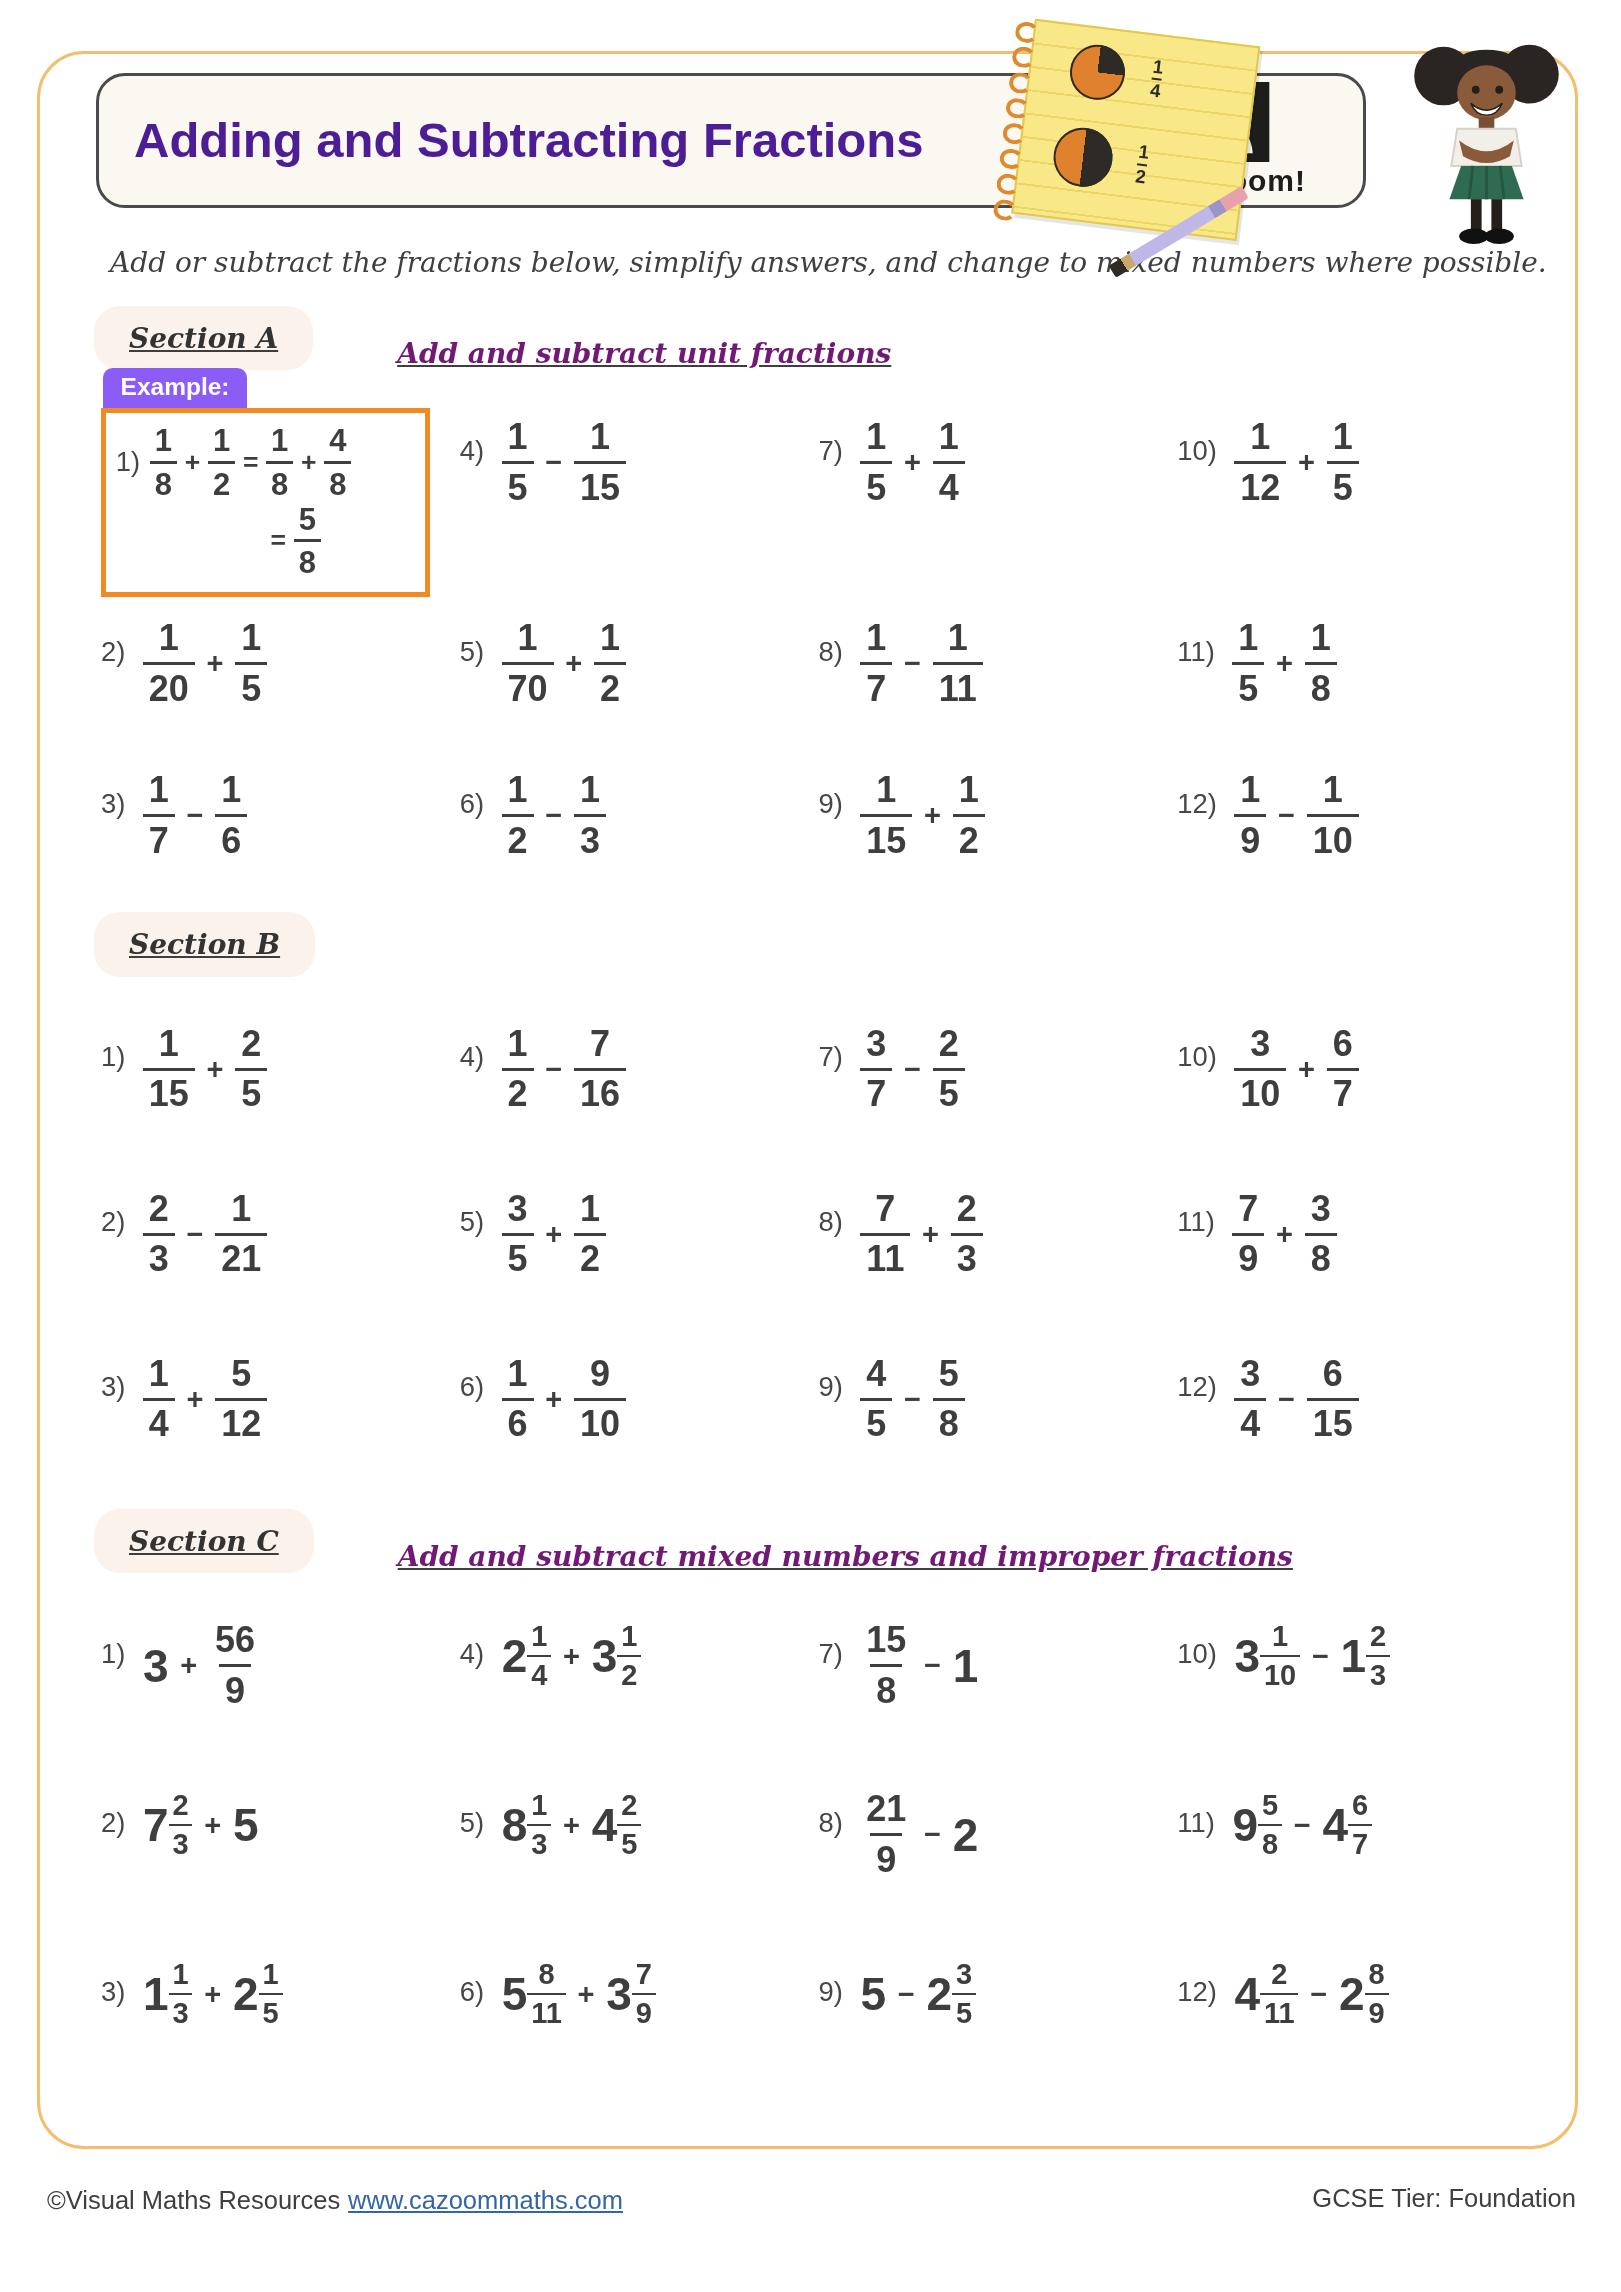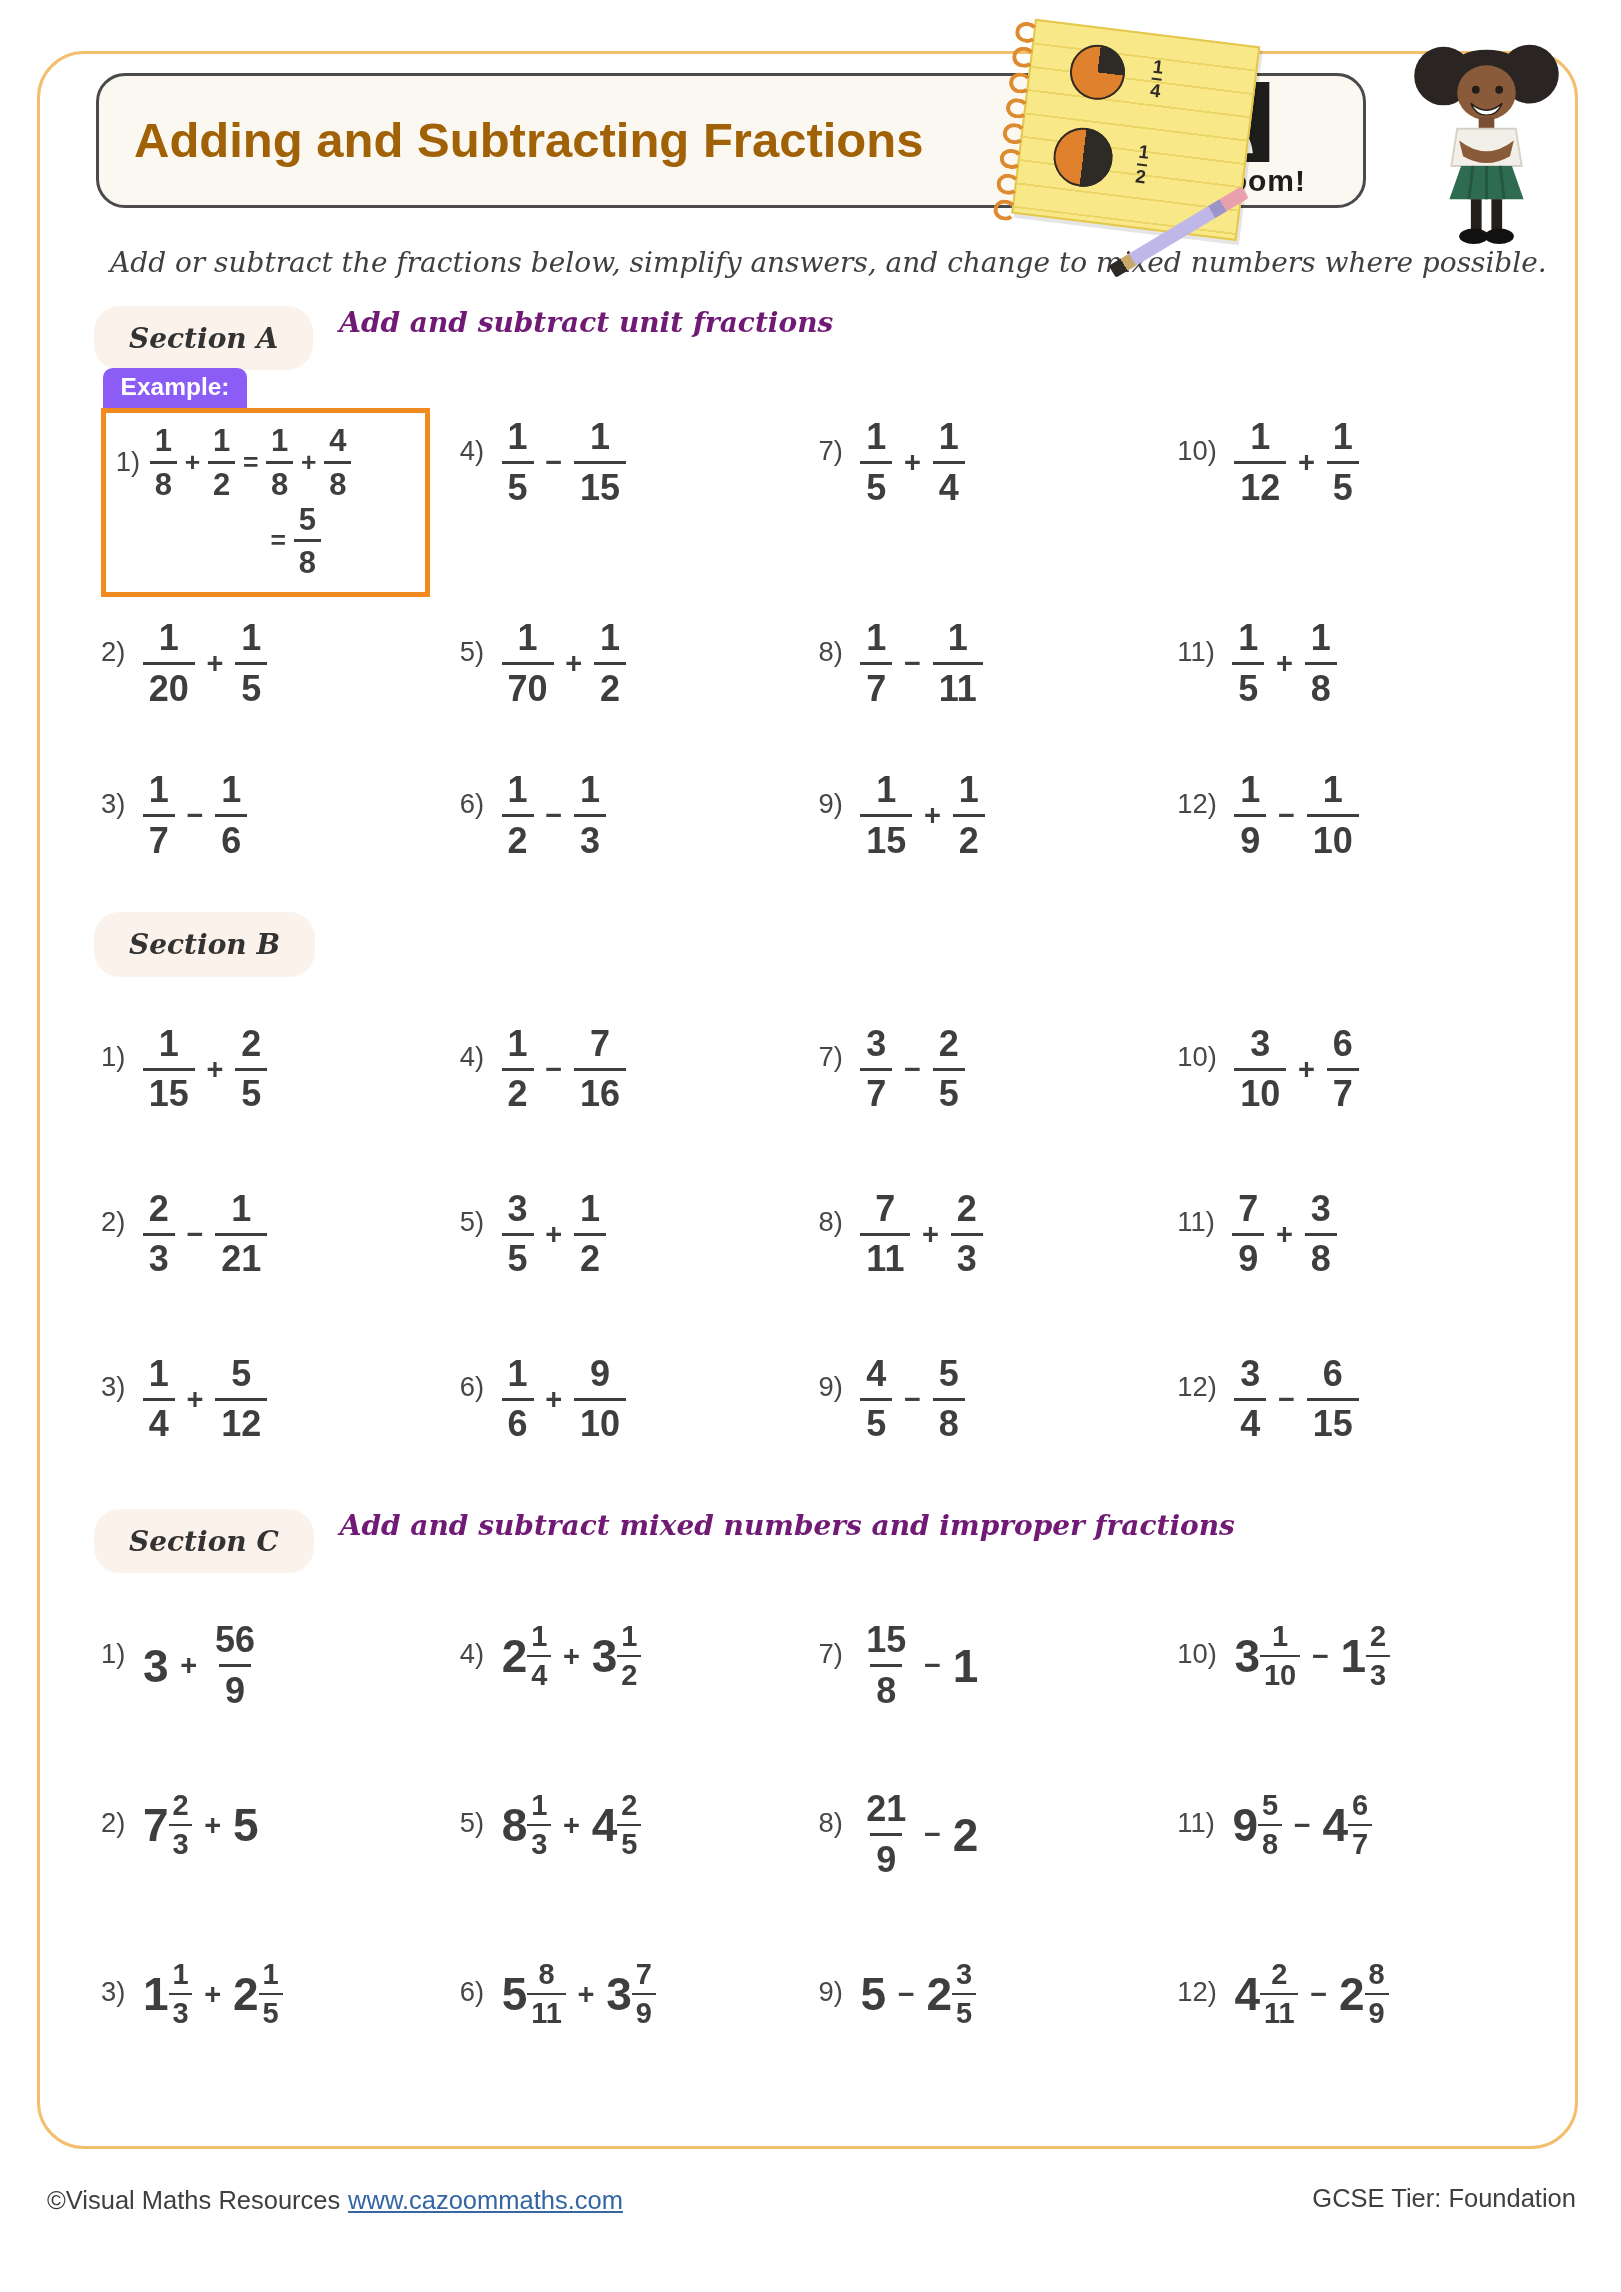--- a/index.html
+++ b/index.html
@@ -6,21 +6,21 @@
   .page{position:relative;width:1621px;height:2293px;background:#ffffff;overflow:hidden;
         font-family:"Liberation Sans",sans-serif;color:#3e3e3e;}
   .frame{position:absolute;left:37px;top:51px;width:1535px;height:2092px;
          border:3.9px solid #F3BE6E;border-radius:47px;}
   .content{position:absolute;left:37px;top:51px;width:1543px;}
 
   
   .header-row{position:relative;height:169px;}
   .header-box{position:absolute;left:59px;top:21.6px;width:1264px;height:129px;background:#FBF8F2;
               border:3.9px solid #4A4A4A;border-radius:29px;display:flex;align-items:center;z-index:1;}
-  .page-title{margin-left:35px;font-size:49px;font-weight:bold;color:#a16207;flex:1;}
+  .page-title{margin-left:35px;font-size:49px;font-weight:bold;color:#4c1d95;flex:1;}
   .logo{margin-right:57px;display:flex;flex-direction:column;align-items:center;}
   .logo svg{width:57px;height:80px;}
   .logo-text{font-size:30px;font-weight:bold;color:#1d1d1b;margin-top:2px;letter-spacing:1px;}
 
   
   .notepad{position:absolute;left:961px;top:-19.6px;width:260px;height:201px;transform:rotate(7deg);z-index:3;}
   .paper{position:absolute;left:23.5px;top:0;width:223px;height:192px;background:#F8E887;border:2px solid #E3C74E;
          box-shadow:2.9px 3.9px 0 rgba(0,0,0,0.10);
          background-image:repeating-linear-gradient(to bottom,transparent 0 21.6px,#EAD565 21.6px 23.5px);}
   .spiral{position:absolute;left:5.9px;top:3.9px;display:flex;flex-direction:column;gap:4.9px;z-index:2;}
@@ -39,21 +39,21 @@
           background:linear-gradient(to right,#2e2a26 0 13.7px,#C9A86A 13.7px 23.5px,#BFB7E8 23.5px 116px,#9C94C9 116px 129px,#E8A0AC 129px 155px);
           transform:rotate(-38deg);}
 
   .student{position:absolute;left:1370px;top:-13.7px;width:159px;height:210px;z-index:2;}
 
   
   .instruction{margin:25.5px 0 0 73px;font-family:"DejaVu Serif",serif;font-style:italic;
                font-size:28px;color:#3f3f3f;}
 
   
-  .section-head{display:flex;align-items:flex-start;margin:27.4px 0 0 57px;gap:26px;}
+  .section-head{display:flex;align-items:flex-end;margin:27.4px 0 0 57px;gap:84px;text-decoration:underline;}
   .section-pill{background:#FBF3EB;border-radius:25.5px;padding:15.7px 35px;
                 font-family:"DejaVu Serif",serif;font-weight:bold;font-style:italic;font-size:28px;color:#333;}
   .section-subtitle{font-family:"DejaVu Serif",serif;font-weight:bold;font-style:italic;font-size:28px;color:#701a75;}
 
   
   .problems-grid{display:grid;grid-template-columns:repeat(4,1fr);grid-auto-flow:column;
                  margin:9.8px 44px 0 64px;}
   .grid-a{grid-template-rows:201px 152px 152px;}
   .grid-b{grid-template-rows:165px 165px 165px;}
   .grid-c{grid-template-rows:169px 169px 169px;}

